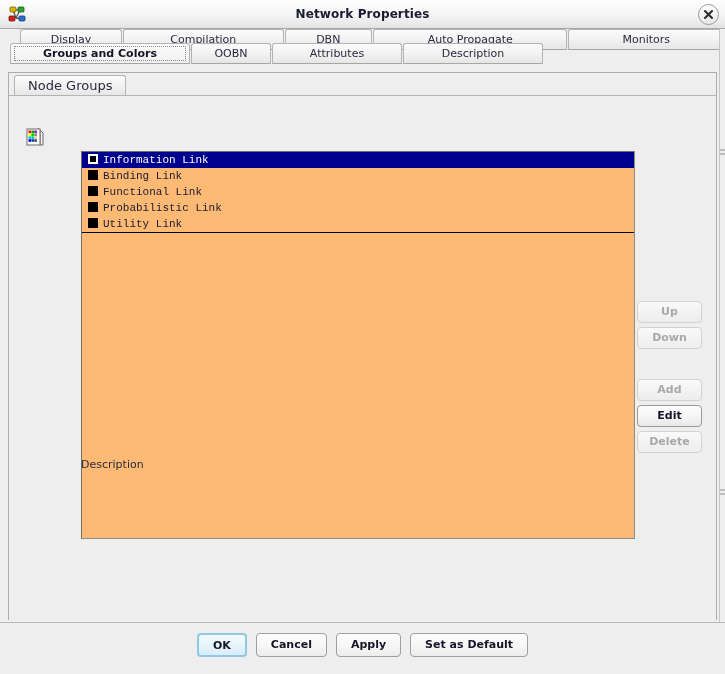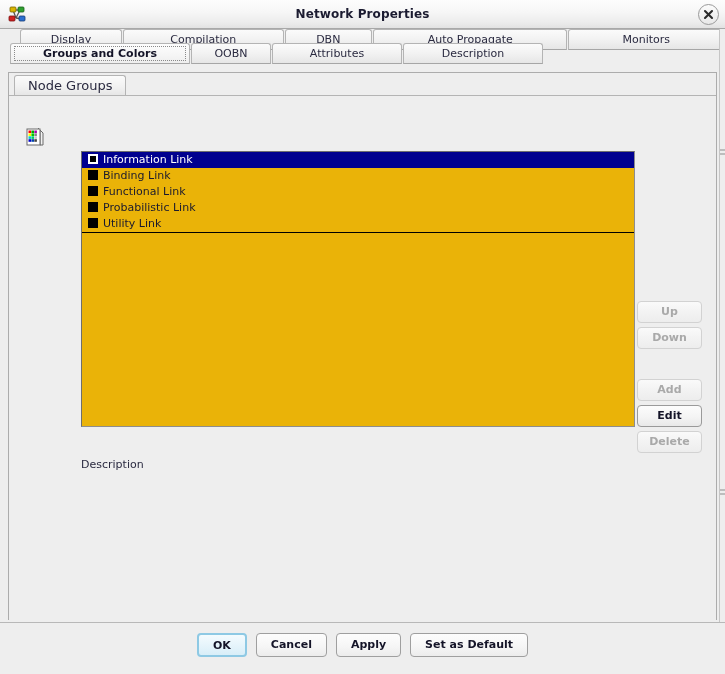--- a/index.html
+++ b/index.html
@@ -167,28 +167,29 @@
     position: absolute;
     left: 15px; top: 30px;
     width: 22px; height: 22px;
   }
 
   
   #listbox {
     position: absolute;
     left: 72px; top: 55px;
     width: 554px;
-    height: 276px;
-    background: #eab308;
+    height: 388px;
+    background: #fdba74;
     border: 1px solid #8d8d8d;
     border-top-color: #6e6e6e;
     border-left-color: #6e6e6e;
     box-sizing: border-box;
     overflow: hidden;
     cursor: default;
+    font-family: Liberation Mono, monospace;
   }
   .list-row {
     position: relative;
     height: 16px;
     line-height: 16px;
     padding-left: 6px;
     font-size: 11px;
     color: #1a1a2e;
     white-space: nowrap;
     cursor: pointer;

